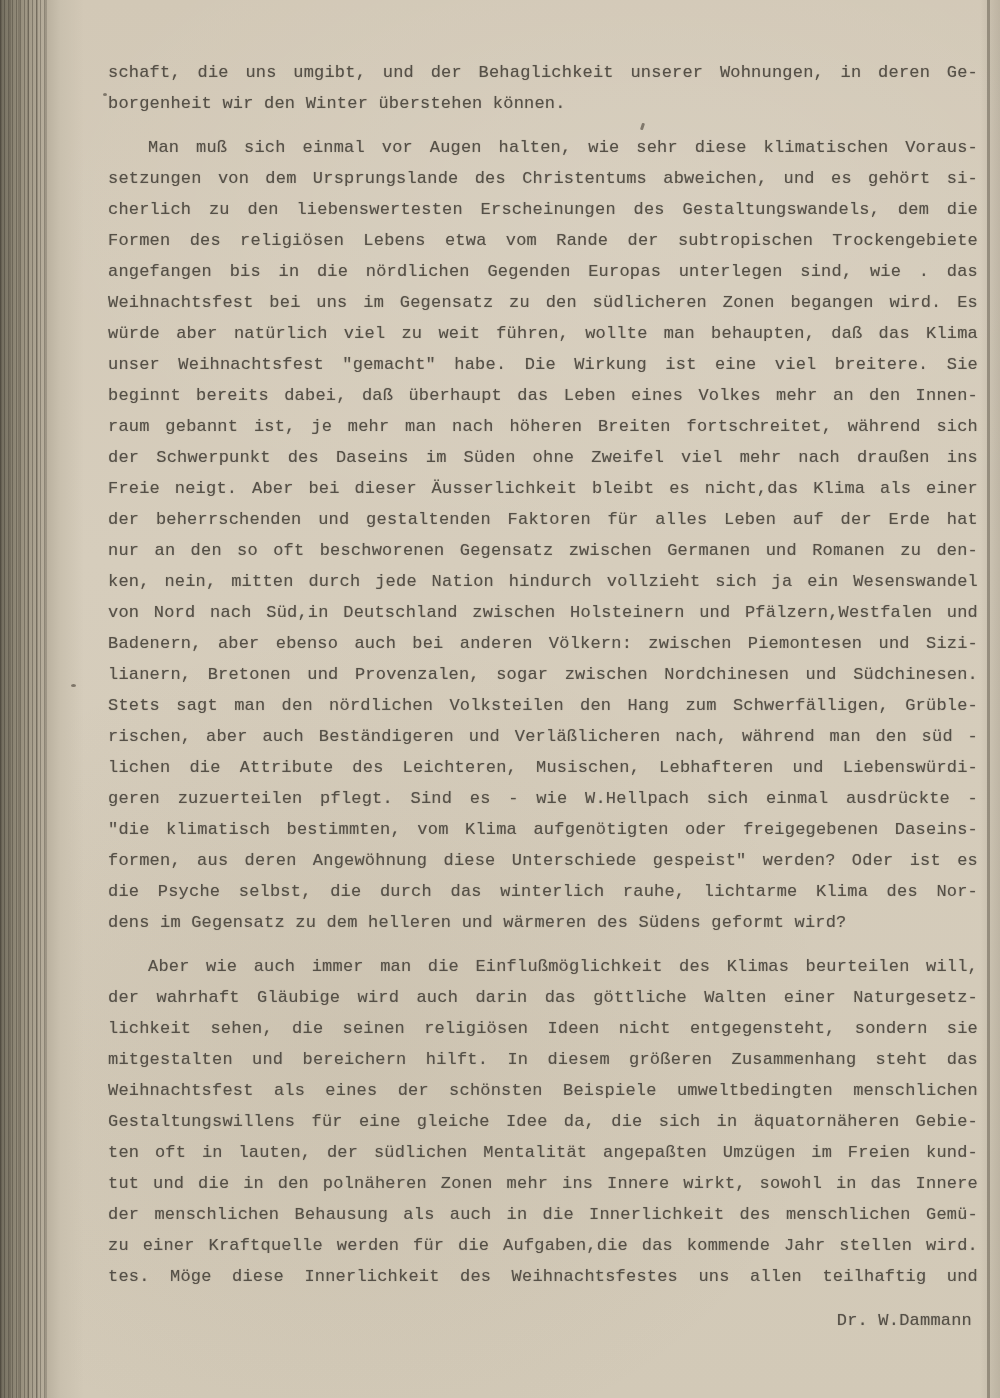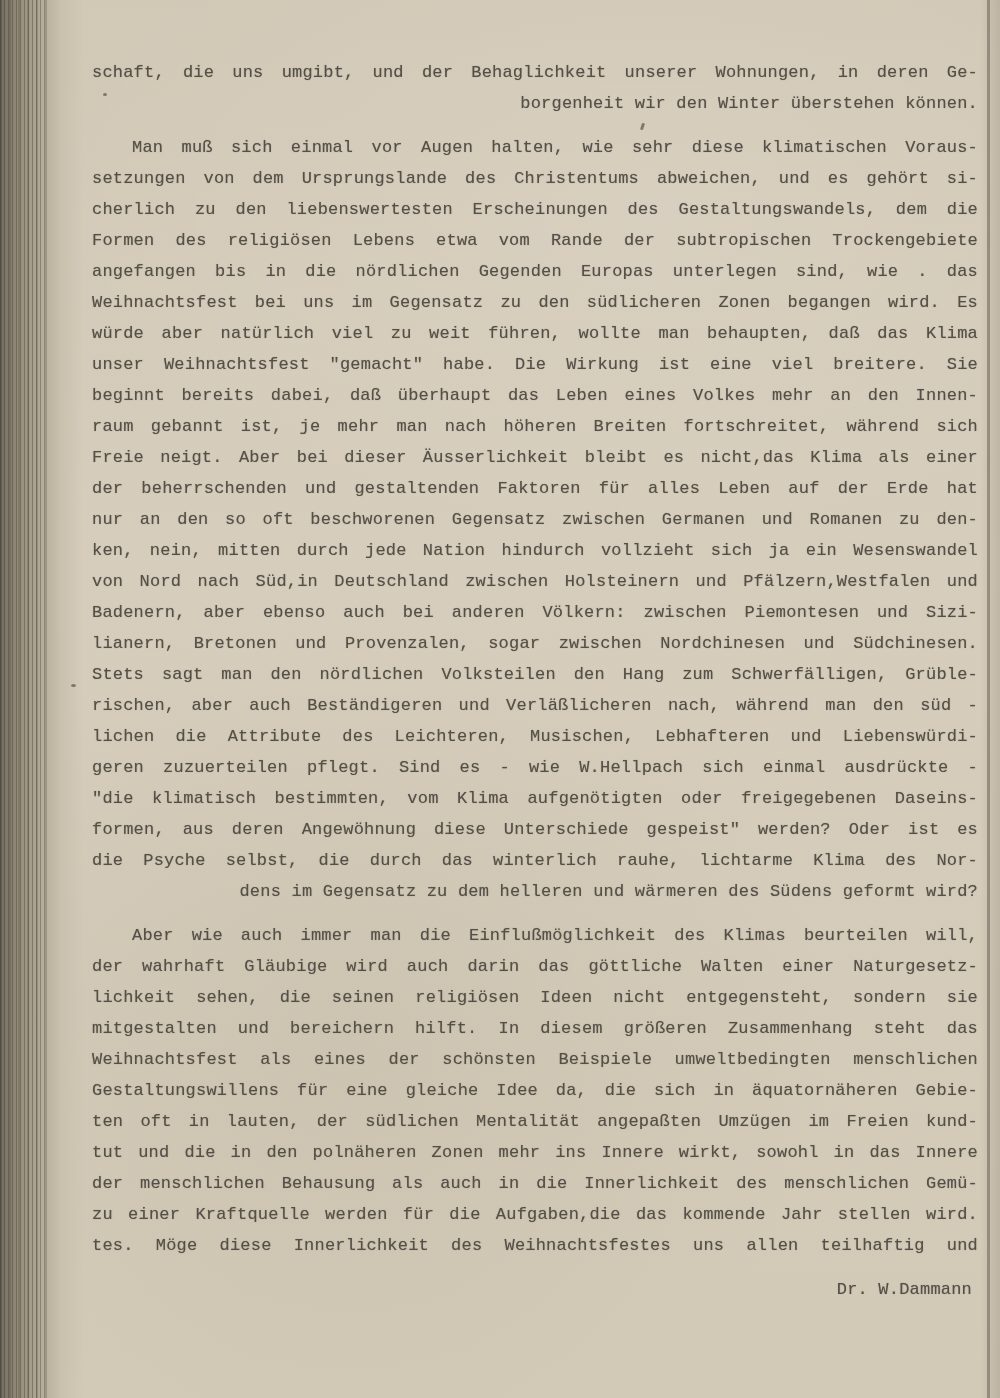--- a/index.html
+++ b/index.html
@@ -37,23 +37,23 @@
     position: absolute; right: 10px; top: 0; bottom: 0; width: 3px;
     background: rgba(84,78,64,0.45);
   }
   
   .doc {
     position: absolute; left: 92px; top: 57px; width: 886px;
     font-size: 17px; line-height: 31px; color: #555047;
     text-shadow: 0 0 1px rgba(85,80,71,0.5);
     letter-spacing: 0.2px;
   }
-  .para { margin: 0 0 13px 0; }
+  .para { margin: 0 0 13px 16px; }
   .para.indent .line:first-child { text-indent: 40px; font-family: Liberation Mono, monospace; }
-  .line { text-align: right; }
+  .line { text-align: left; }
   .line.j { text-align: justify; text-align-last: justify; }
   .signature { text-align: right; padding-right: 6px; margin-top: 2px; }
   
   .speck { position: absolute; background: rgba(70,64,54,0.6); border-radius: 50%; }
   .s1 { left: 103px; top: 93px;  width: 4px; height: 3px; }
   .s2 { left: 71px;  top: 684px; width: 5px; height: 3px; }
   .s3 { left: 641px; top: 123px; width: 3px; height: 7px; transform: rotate(18deg); border-radius: 1px; }
 </style>
 </head>
 <body>
@@ -78,20 +78,21 @@
         <div class="line j">Man muß sich einmal vor Augen halten, wie sehr diese klimatischen Voraus-</div>
         <div class="line j">setzungen von dem Ursprungslande des Christentums abweichen, und es gehört si-</div>
         <div class="line j">cherlich zu den liebenswertesten Erscheinungen des Gestaltungswandels, dem die</div>
         <div class="line j">Formen des religiösen Lebens etwa vom Rande der subtropischen Trockengebiete</div>
         <div class="line j">angefangen bis in die nördlichen Gegenden Europas unterlegen sind, wie . das</div>
         <div class="line j">Weihnachtsfest bei uns im Gegensatz zu den südlicheren Zonen begangen wird. Es</div>
         <div class="line j">würde aber natürlich viel zu weit führen, wollte man behaupten, daß das Klima</div>
         <div class="line j">unser Weihnachtsfest "gemacht" habe. Die Wirkung ist eine viel breitere. Sie</div>
         <div class="line j">beginnt bereits dabei, daß überhaupt das Leben eines Volkes mehr an den Innen-</div>
         <div class="line j">raum gebannt ist, je mehr man nach höheren Breiten fortschreitet, während sich</div>
+        <div class="line j">der Schwerpunkt des Daseins im Süden ohne Zweifel viel mehr nach draußen ins</div>
         <div class="line j">Freie neigt. Aber bei dieser Äusserlichkeit bleibt es nicht,das Klima als einer</div>
         <div class="line j">der beherrschenden und gestaltenden Faktoren für alles Leben auf der Erde hat</div>
         <div class="line j">nur an den so oft beschworenen Gegensatz zwischen Germanen und Romanen zu den-</div>
         <div class="line j">ken, nein, mitten durch jede Nation hindurch vollzieht sich ja ein Wesenswandel</div>
         <div class="line j">von Nord nach Süd,in Deutschland zwischen Holsteinern und Pfälzern,Westfalen und</div>
         <div class="line j">Badenern, aber ebenso auch bei anderen Völkern: zwischen Piemontesen und Sizi-</div>
         <div class="line j">lianern, Bretonen und Provenzalen, sogar zwischen Nordchinesen und Südchinesen.</div>
         <div class="line j">Stets sagt man den nördlichen Volksteilen den Hang zum Schwerfälligen, Grüble-</div>
         <div class="line j">rischen, aber auch Beständigeren und Verläßlicheren nach, während man den süd -</div>
         <div class="line j">lichen die Attribute des Leichteren, Musischen, Lebhafteren und Liebenswürdi-</div>

